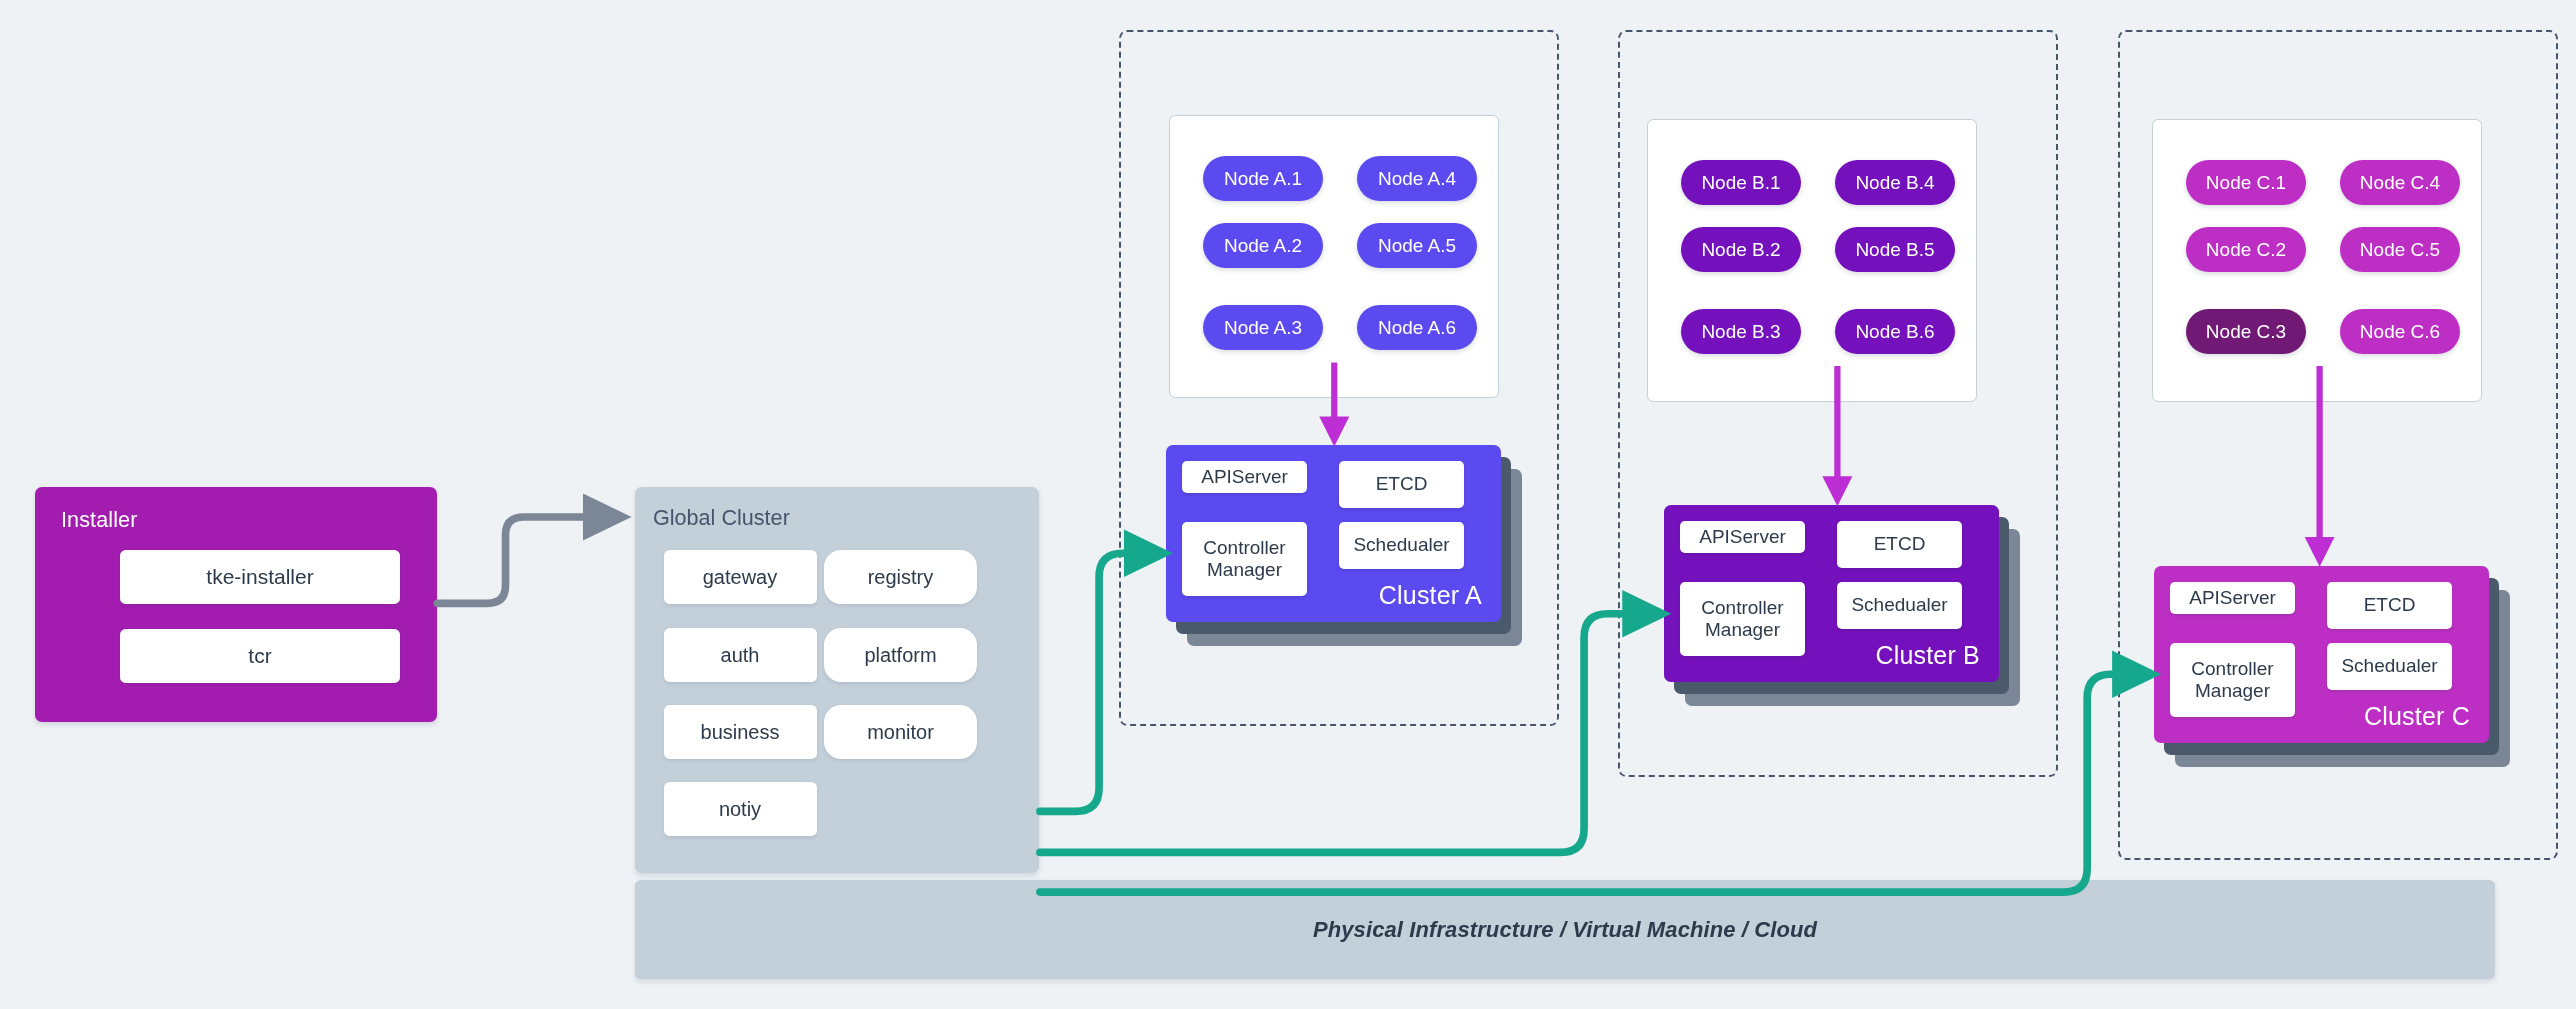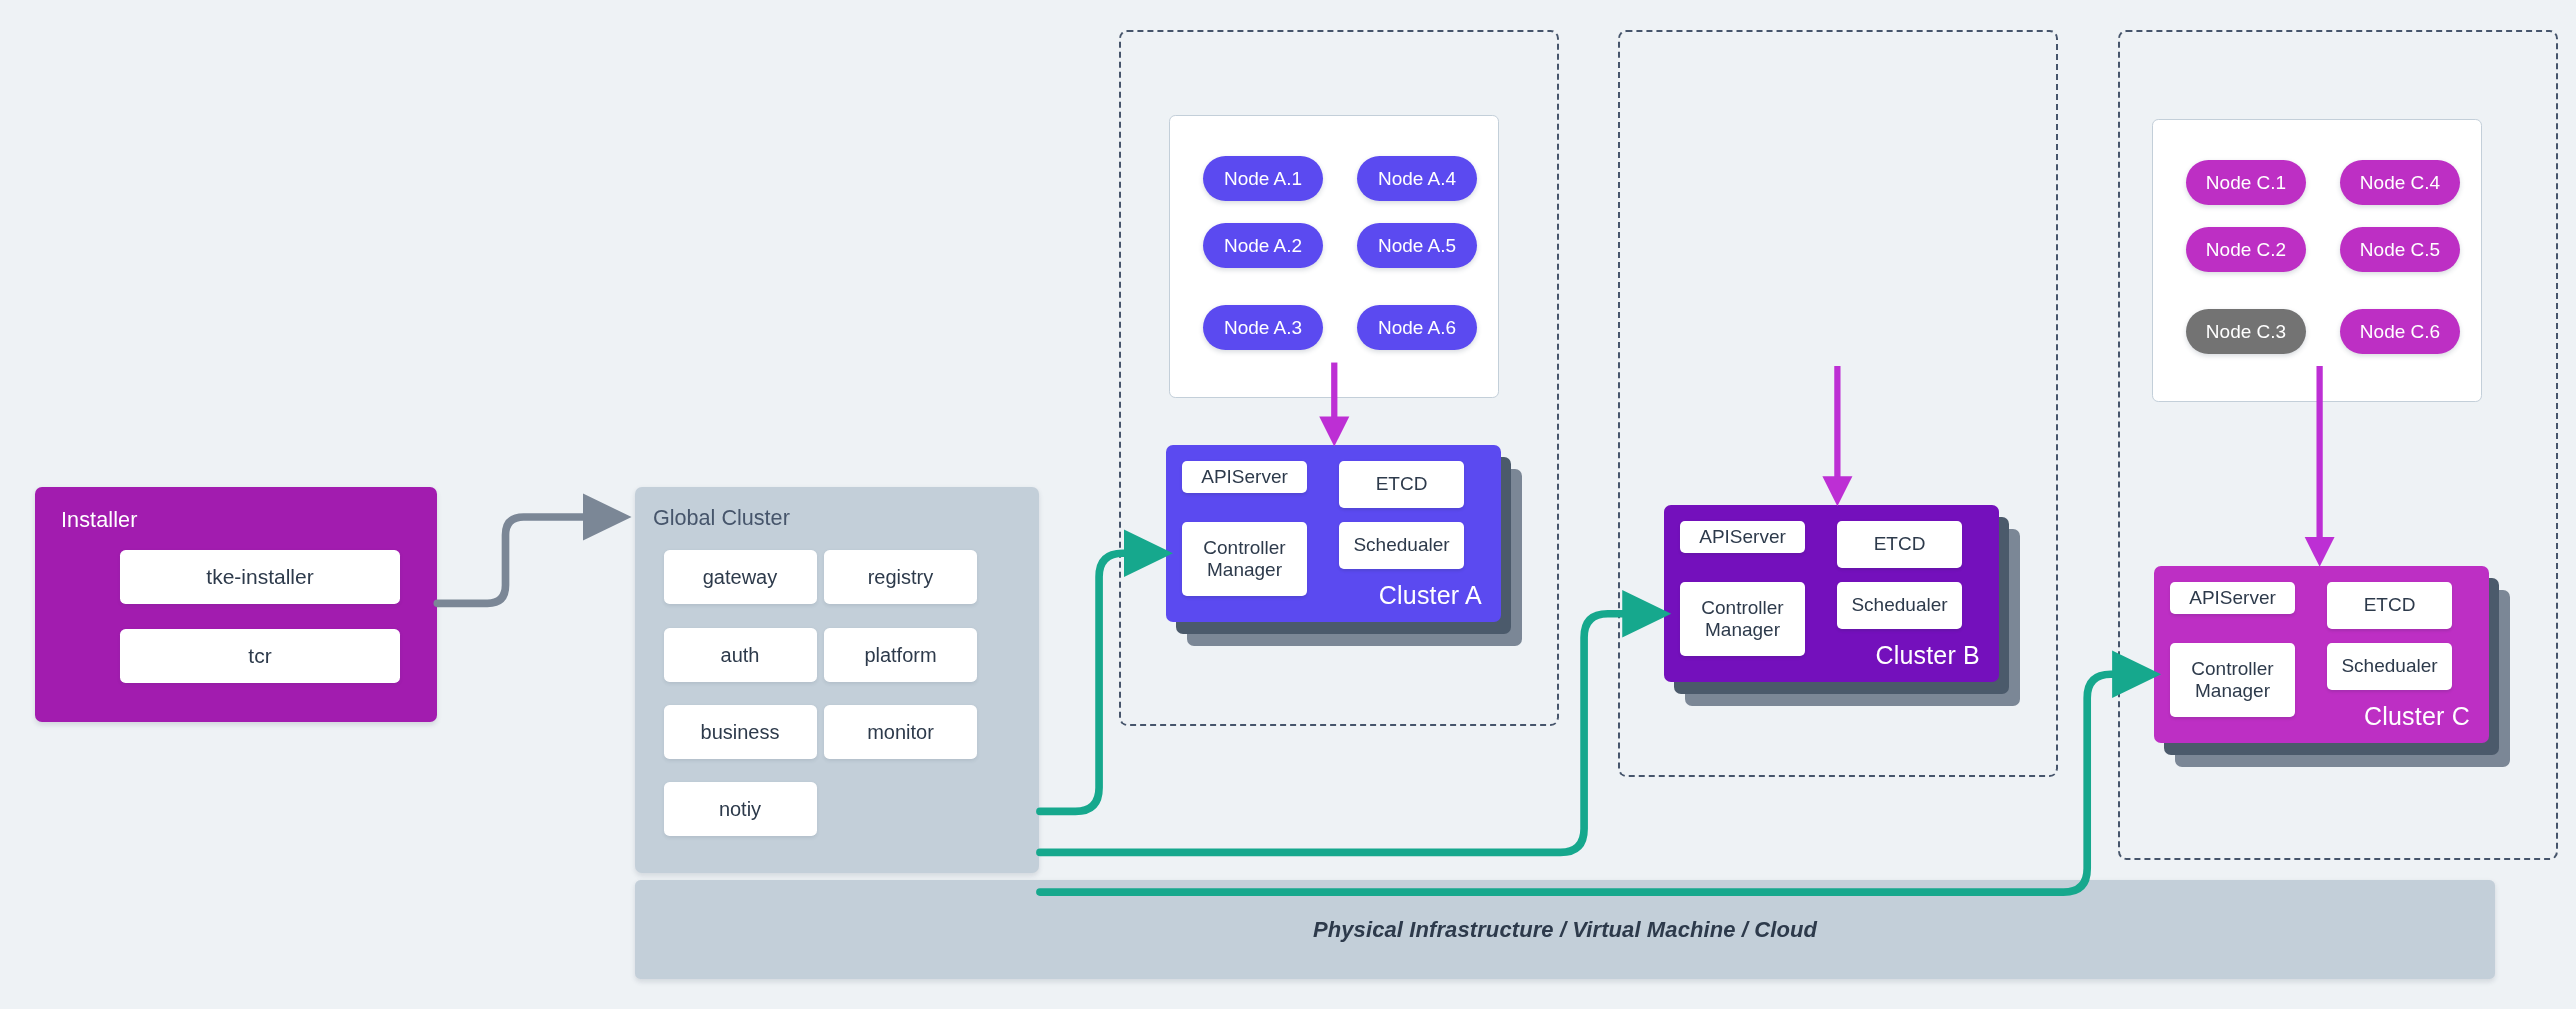--- a/index.html
+++ b/index.html
@@ -57,21 +57,21 @@
     font-size: 21.6px; color: #46556b;
   }
   .g-card {
     position: absolute; width: 153px; height: 54px;
     background: #fff; border-radius: 5.6px;
     display: flex; align-items: center; justify-content: center;
     font-size: 20px; color: #2d3a4b;
     box-shadow: 0 1.4px 3.5px rgba(40,55,75,.10);
   }
   .g-col-l { left: 28.5px; }
-  .g-col-r { left: 189px; }
+  .g-col-r { left: 189px; border-radius: 17px; }
   .g-row-0 { top: 63px; }
   .g-row-1 { top: 141px; }
   .g-row-2 { top: 218px; }
   .g-row-3 { top: 295px; }
 
   
   .zone {
     position: absolute;
     border: 2.1px dashed #46556b;
     border-radius: 8.4px;
@@ -216,27 +216,35 @@
 
   <div class="nodebox nb-a">
     <div class="pill pill-col-l pill-row-0" style="background: rgb(91, 74, 240);">Node A.1</div>
     <div class="pill pill-col-r pill-row-0" style="background: rgb(91, 74, 240);">Node A.4</div>
     <div class="pill pill-col-l pill-row-1" style="background: rgb(91, 74, 240);">Node A.2</div>
     <div class="pill pill-col-r pill-row-1" style="background: rgb(91, 74, 240);">Node A.5</div>
     <div class="pill pill-col-l pill-row-2" style="background: rgb(91, 74, 240);">Node A.3</div>
     <div class="pill pill-col-r pill-row-2" style="background: rgb(91, 74, 240);">Node A.6</div>
   </div>
 
+  <div class="nodebox nb-b">
+    <div class="pill pill-col-l pill-row-0" style="background: rgb(116, 16, 188);">Node B.1</div>
+    <div class="pill pill-col-r pill-row-0" style="background: rgb(116, 16, 188);">Node B.4</div>
+    <div class="pill pill-col-l pill-row-1" style="background: rgb(116, 16, 188);">Node B.2</div>
+    <div class="pill pill-col-r pill-row-1" style="background: rgb(116, 16, 188);">Node B.5</div>
+    <div class="pill pill-col-l pill-row-2" style="background: rgb(116, 16, 188);">Node B.3</div>
+    <div class="pill pill-col-r pill-row-2" style="background: rgb(116, 16, 188);">Node B.6</div>
+  </div>
 
   <div class="nodebox nb-c">
     <div class="pill pill-col-l pill-row-0" style="background: rgb(189, 47, 196);">Node C.1</div>
     <div class="pill pill-col-r pill-row-0" style="background: rgb(189, 47, 196);">Node C.4</div>
     <div class="pill pill-col-l pill-row-1" style="background: rgb(189, 47, 196);">Node C.2</div>
     <div class="pill pill-col-r pill-row-1" style="background: rgb(189, 47, 196);">Node C.5</div>
-    <div class="pill pill-col-l pill-row-2" style="background: #737373;">Node C.3</div>
+    <div class="pill pill-col-l pill-row-2" style="background: #701a75;">Node C.3</div>
     <div class="pill pill-col-r pill-row-2" style="background: rgb(189, 47, 196);">Node C.6</div>
   </div>
 
   <div class="cp-wrap cp-a">
     <div class="cp-shadow2"></div>
     <div class="cp-shadow1"></div>
     <div class="cp-front" style="background: rgb(91, 74, 240);">
       <div class="cp-item cp-api">APIServer</div>
       <div class="cp-item cp-etcd">ETCD</div>
       <div class="cp-item cp-ctrl">Controller Manager</div>

